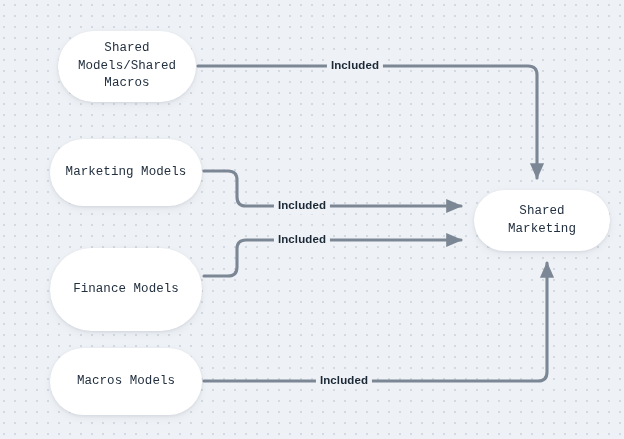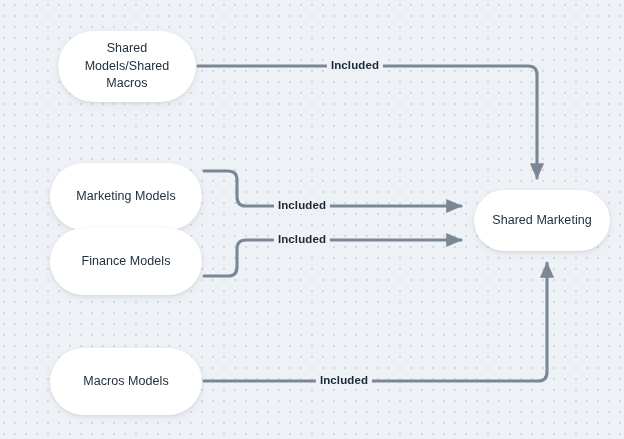--- a/index.html
+++ b/index.html
@@ -34,28 +34,29 @@
     display: flex;
     align-items: center;
     justify-content: center;
     text-align: center;
     color: #22303f;
     font-size: 12.5px;
     line-height: 1.42;
     letter-spacing: 0.05px;
     box-sizing: border-box;
     padding: 0 14px;
+    font-family: Liberation Mono, monospace;
   }
   .node-label {
     white-space: pre-line;
     display: block;
   }
   #node-shared-models { left: 58px;  top: 31px;  width: 138px; height: 71px; }
-  #node-marketing     { left: 50px;  top: 139px; width: 152px; height: 67px; margin-top: 24px; }
-  #node-finance       { left: 50px;  top: 228px; width: 152px; height: 67px; }
+  #node-marketing     { left: 50px;  top: 139px; width: 152px; height: 67px; }
+  #node-finance       { left: 50px;  top: 248px; width: 152px; height: 83px; }
   #node-sales         { left: 50px;  top: 348px; width: 152px; height: 67px; }
   #node-repository    { left: 474px; top: 190px; width: 136px; height: 61px; }
 
   .edge-label {
     position: absolute;
     transform: translate(-50%, -50%);
     background: #eef1f5;
     color: #1b2836;
     font-size: 11.5px;
     line-height: 1;

